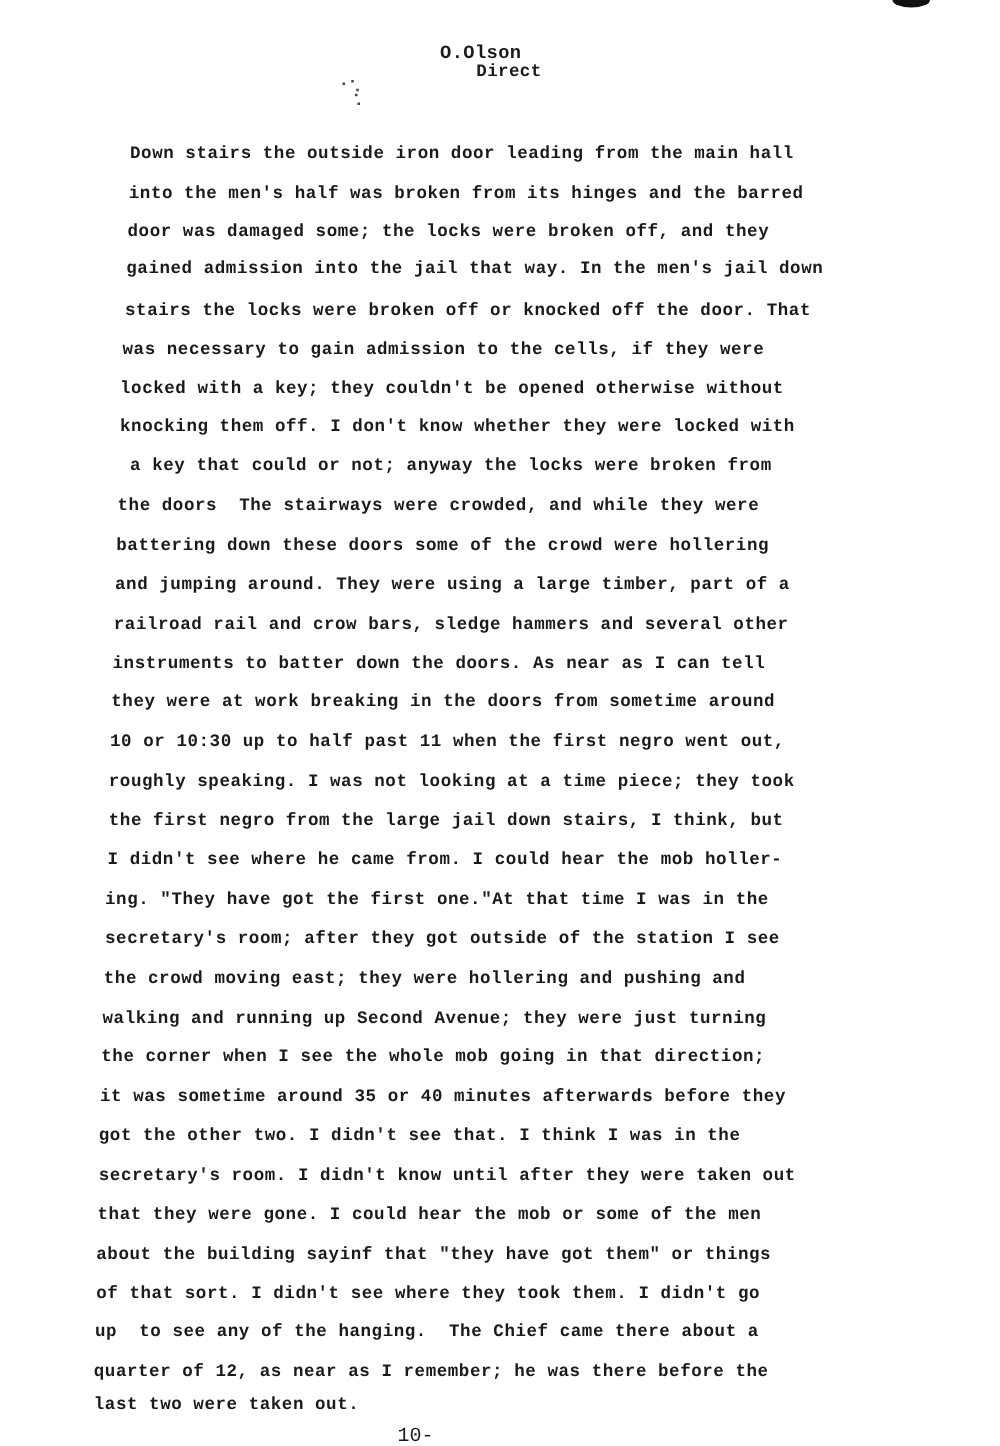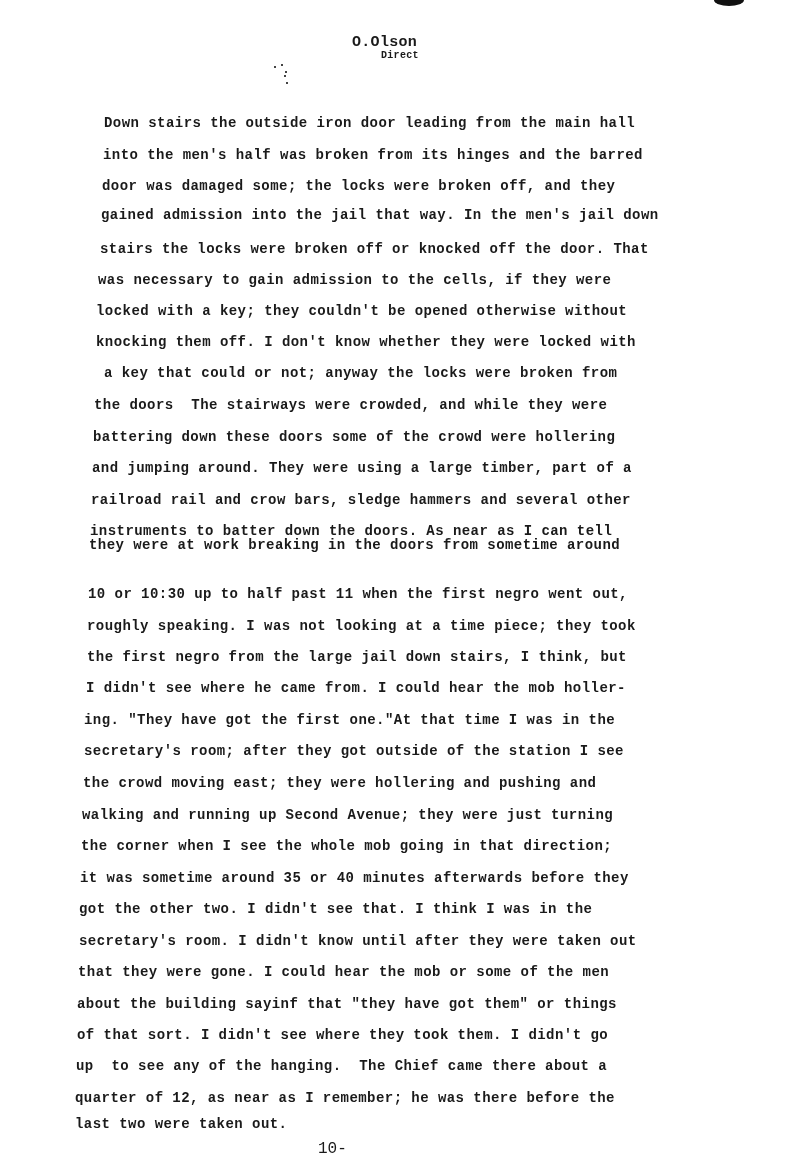--- a/index.html
+++ b/index.html
@@ -31,21 +31,21 @@
     .header-name {
       position: absolute;
       left: 352px; top: 34px;
       font-size: 15px;
       font-weight: bold;
       letter-spacing: 0.3px;
     }
     .header-sub {
       position: absolute;
       left: 381px; top: 50px;
-      font-size: 10px;
+      font-size: 14px;
       font-weight: bold;
       letter-spacing: 0.3px;
     }
     .specks {
       position: absolute;
       left: 272px; top: 62px;
       width: 20px; height: 30px;
     }
     .speck {
       position: absolute;
@@ -92,21 +92,21 @@
       <div class="line" style="left: 100px; top: 240px;">stairs the locks were broken off or knocked off the door. That</div>
       <div class="line" style="left: 98px; top: 271px;">was necessary to gain admission to the cells, if they were</div>
       <div class="line" style="left: 96px; top: 302px;">locked with a key; they couldn't be opened otherwise without</div>
       <div class="line" style="left: 96px; top: 333px;">knocking them off. I don't know whether they were locked with</div>
       <div class="line" style="left: 104px; top: 364px;">a key that could or not; anyway the locks were broken from</div>
       <div class="line" style="left: 94px; top: 396px; text-align: center;">the doors  The stairways were crowded, and while they were</div>
       <div class="line" style="left: 93px; top: 428px;">battering down these doors some of the crowd were hollering</div>
       <div class="line" style="left: 92px; top: 459px;">and jumping around. They were using a large timber, part of a</div>
       <div class="line" style="left: 91px; top: 491px;">railroad rail and crow bars, sledge hammers and several other</div>
       <div class="line" style="left: 90px; top: 522px;">instruments to batter down the doors. As near as I can tell</div>
-      <div class="line" style="left: 89px; top: 536px;">they were at work breaking in the doors from sometime around</div>
+      <div class="line" style="left: 89px; top: 553px;">they were at work breaking in the doors from sometime around</div>
       <div class="line" style="left: 88px; top: 585px;">10 or 10:30 up to half past 11 when the first negro went out,</div>
       <div class="line" style="left: 87px; top: 617px;">roughly speaking. I was not looking at a time piece; they took</div>
       <div class="line" style="left: 87px; top: 648px;">the first negro from the large jail down stairs, I think, but</div>
       <div class="line" style="left: 86px; top: 679px;">I didn't see where he came from. I could hear the mob holler-</div>
       <div class="line" style="left: 84px; top: 711px;">ing. "They have got the first one."At that time I was in the</div>
       <div class="line" style="left: 84px; top: 742px;">secretary's room; after they got outside of the station I see</div>
       <div class="line" style="left: 83px; top: 774px;">the crowd moving east; they were hollering and pushing and</div>
       <div class="line" style="left: 82px; top: 806px;">walking and running up Second Avenue; they were just turning</div>
       <div class="line" style="left: 81px; top: 837px;">the corner when I see the whole mob going in that direction;</div>
       <div class="line" style="left: 80px; top: 869px;">it was sometime around 35 or 40 minutes afterwards before they</div>

